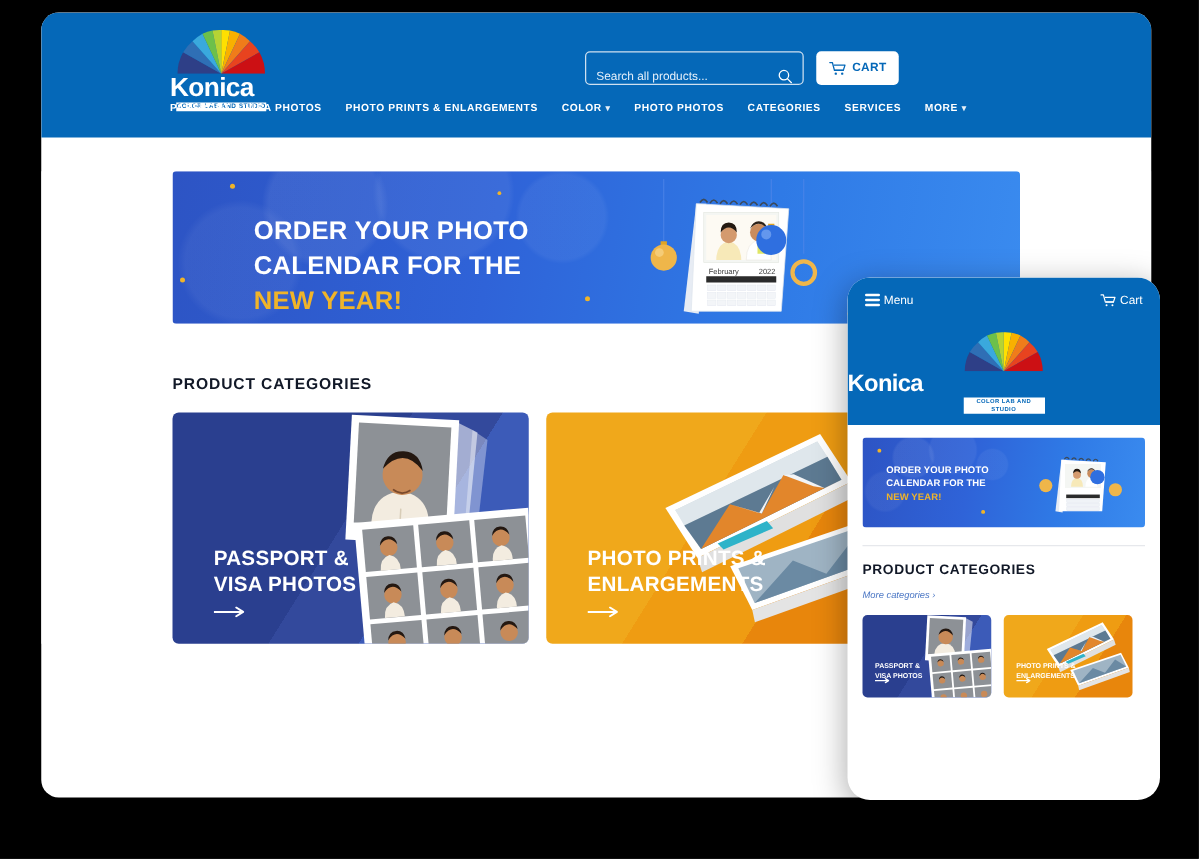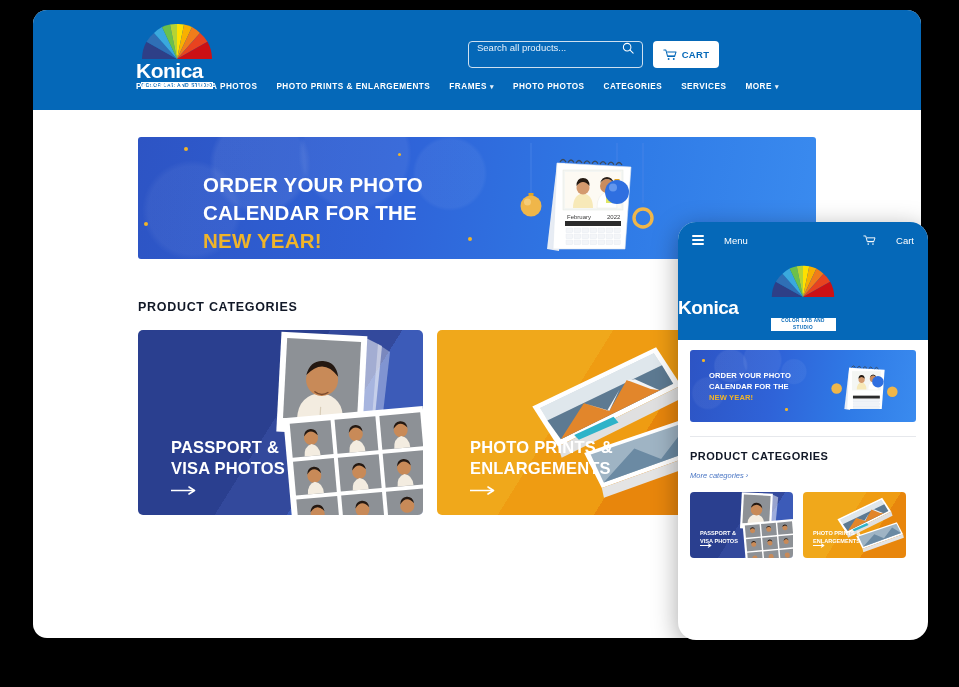--- a/index.html
+++ b/index.html
@@ -48,21 +48,21 @@
     letter-spacing: 0.35px;
     text-align: center;
     line-height: 7px;
   }
 
   
   .dk-search {
     position: absolute; left: 435px; top: 31px;
     width: 175px; height: 27px;
     border: 1px solid #cfe0f0; border-radius: 4px;
-    display: flex; align-items: flex-start;
+    display: flex; align-items: flex-end;
     padding: 0 8px;
   }
   .dk-search input {
     flex: 1; border: 0; background: transparent; outline: none;
     color: #fff; font-size: 9.5px;
     font-family: "Liberation Sans", sans-serif;
   }
   .dk-search input::placeholder { color: #e6f0fa; }
   .icon-svg { display: block; }
   .dk-cart {
@@ -149,21 +149,21 @@
     border-radius: 18px;
     overflow: hidden;
     box-shadow: 0 6px 26px rgba(0,0,0,.35);
   }
   .mb-header { background: #0568b8; height: 118px; position: relative; }
   .mb-topbar {
     display: flex; align-items: center; justify-content: space-between;
     padding: 11px 14px 0;
   }
   .mb-menu, .mb-cart {
-    display: flex; align-items: center; gap: 20px;
+    display: flex; align-items: center; gap: 3px;
     color: #fff; font-size: 9.5px;
   }
   .burger { display: inline-block; width: 12px; }
   .burger span {
     display: block; height: 1.6px; background: #fff; margin: 2.4px 0; border-radius: 1px;
   }
   .mb-logo { position: absolute; left: 0; right: 0; top: 42px; }
   .mb-logo .fan { width: 66px; height: 33px; }
   .mb-logo .logo-word { font-size: 19px; }
   .mb-logo .logo-sub { width: 65px; font-size: 4.7px; line-height: 6.5px; }
@@ -251,21 +251,21 @@
       </div>
 
       <nav class="dk-nav">
         <span class="navitem">
           <span>PASSPORT &amp; VISA PHOTOS</span>
         </span>
         <span class="navitem">
           <span>PHOTO PRINTS &amp; ENLARGEMENTS</span>
         </span>
         <span class="navitem">
-          <span>FRAMES</span>
+          <span>COLOR</span>
           <span class="chev">▾</span>
         </span>
         <span class="navitem">
           <span>PHOTO PHOTOS</span>
         </span>
         <span class="navitem">
           <span>CATEGORIES</span>
         </span>
         <span class="navitem">
           <span>SERVICES</span>

